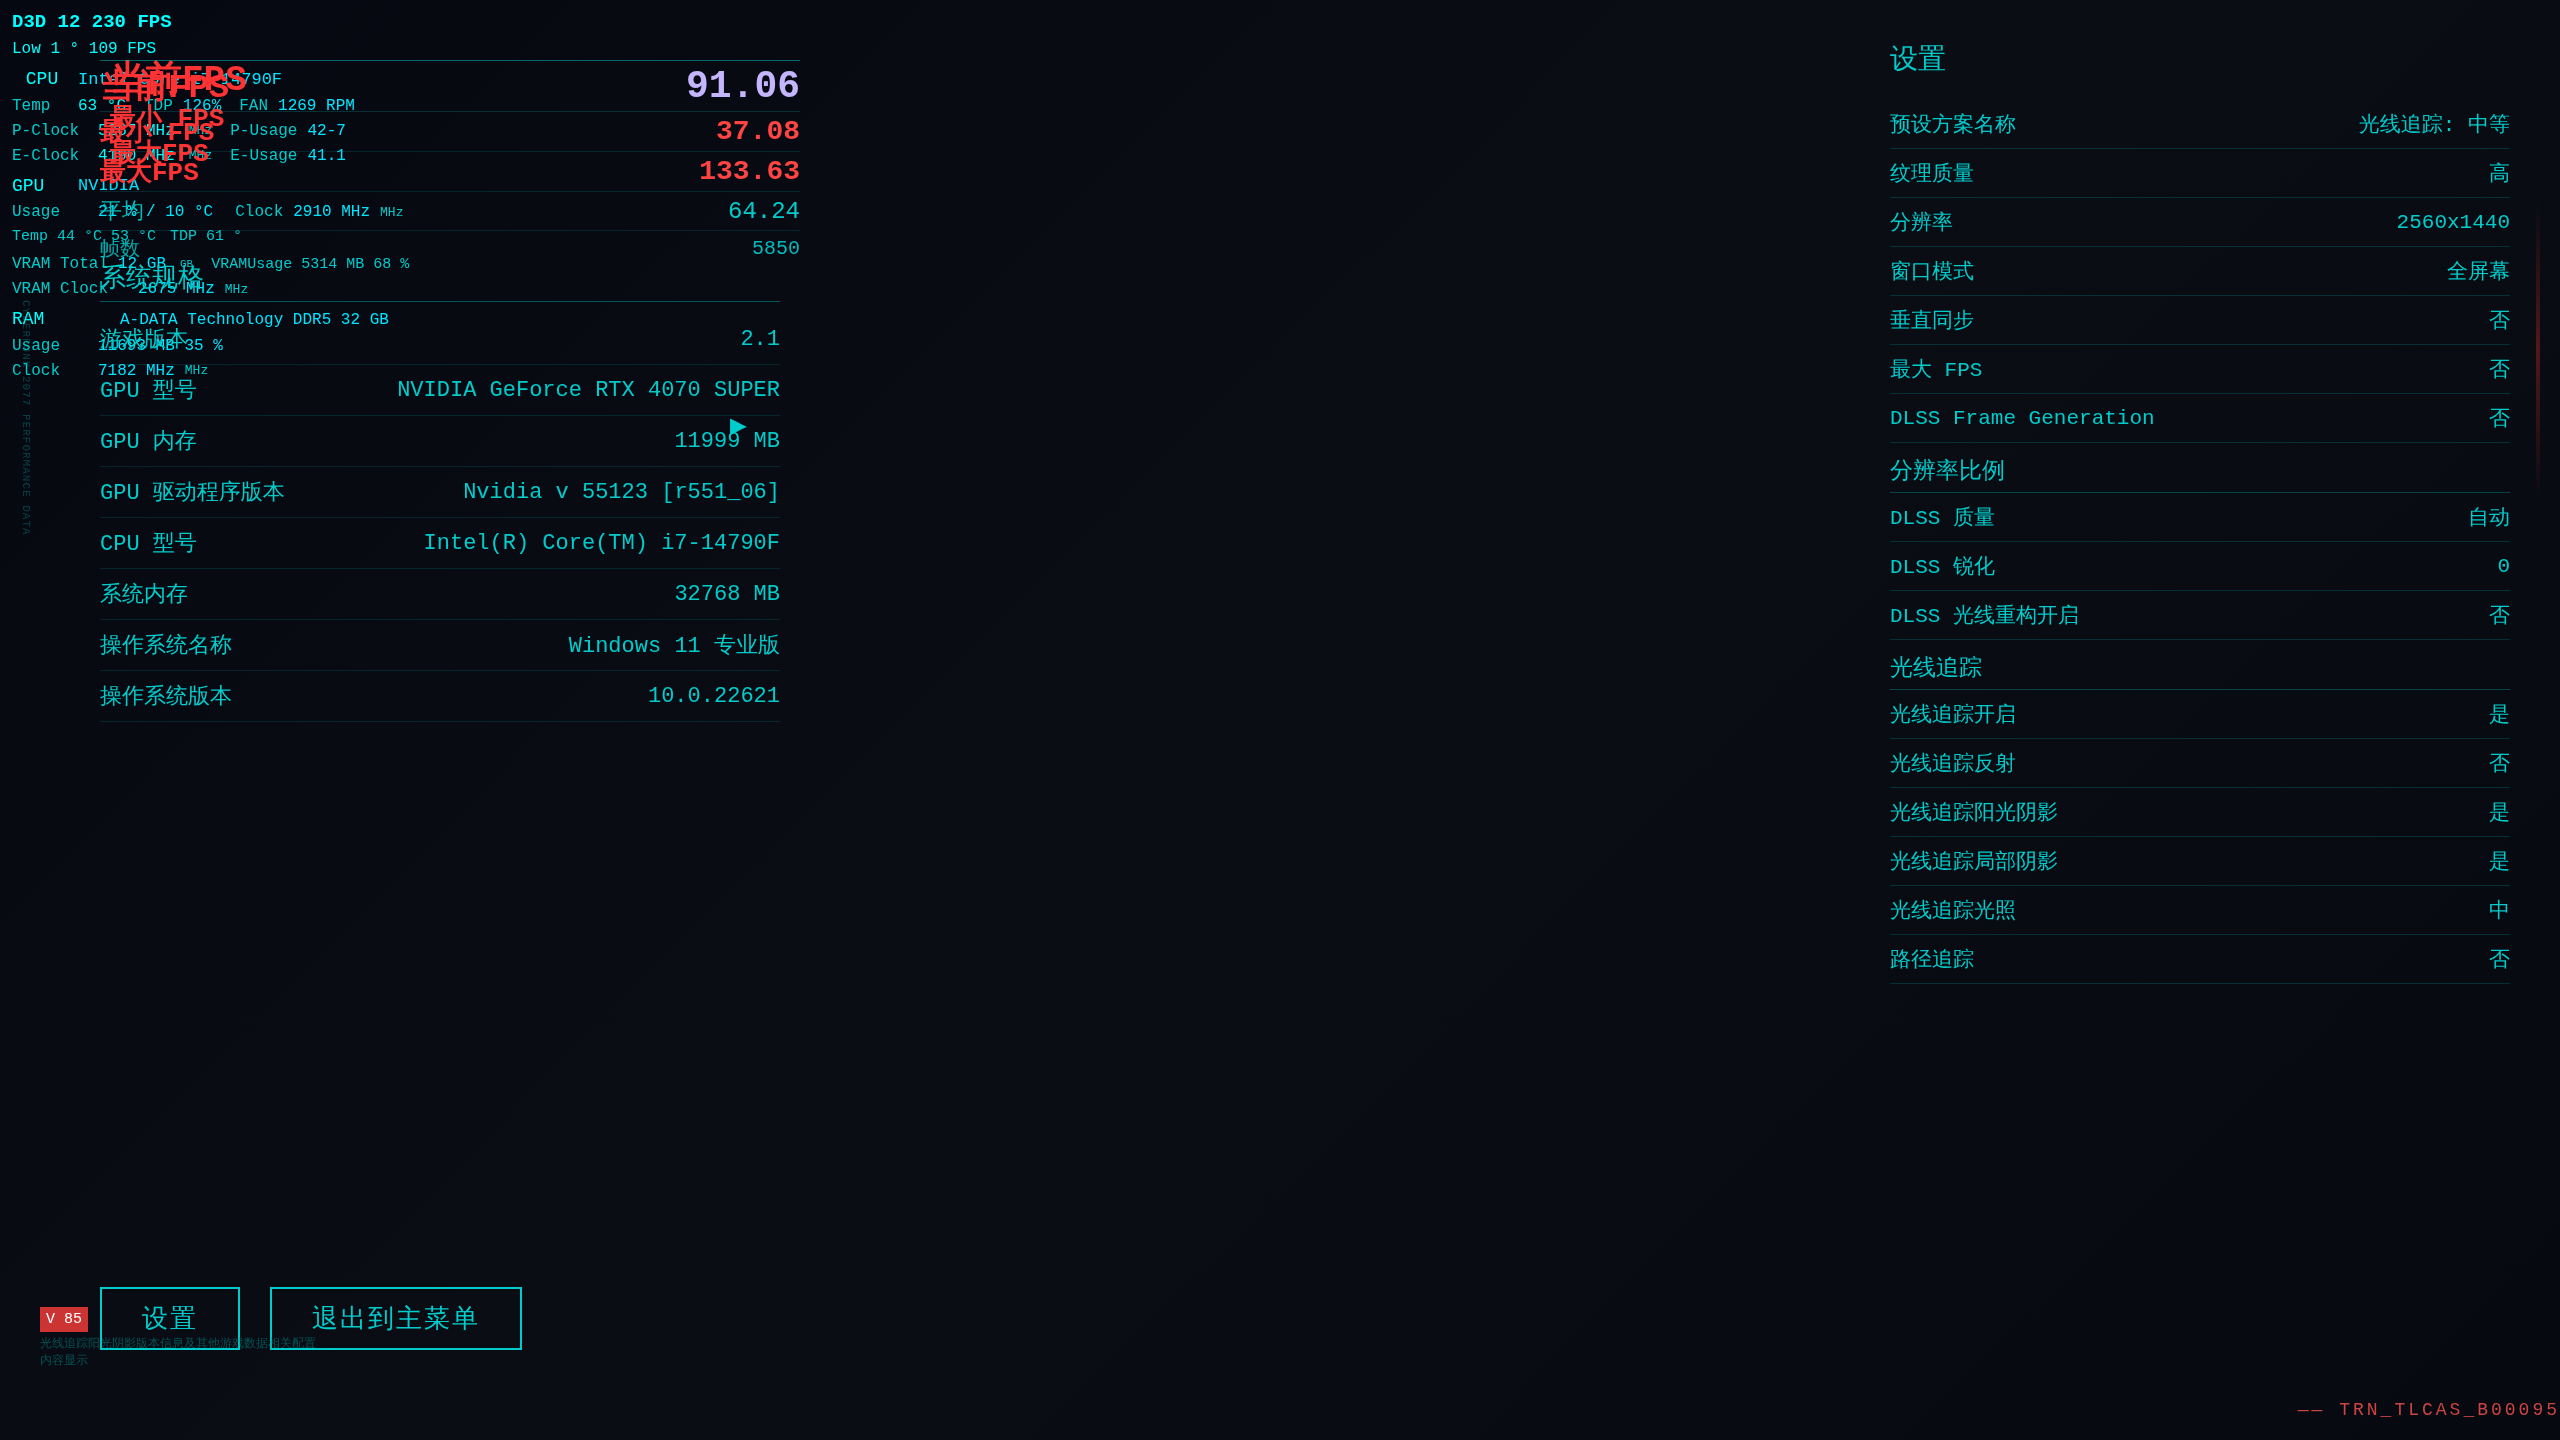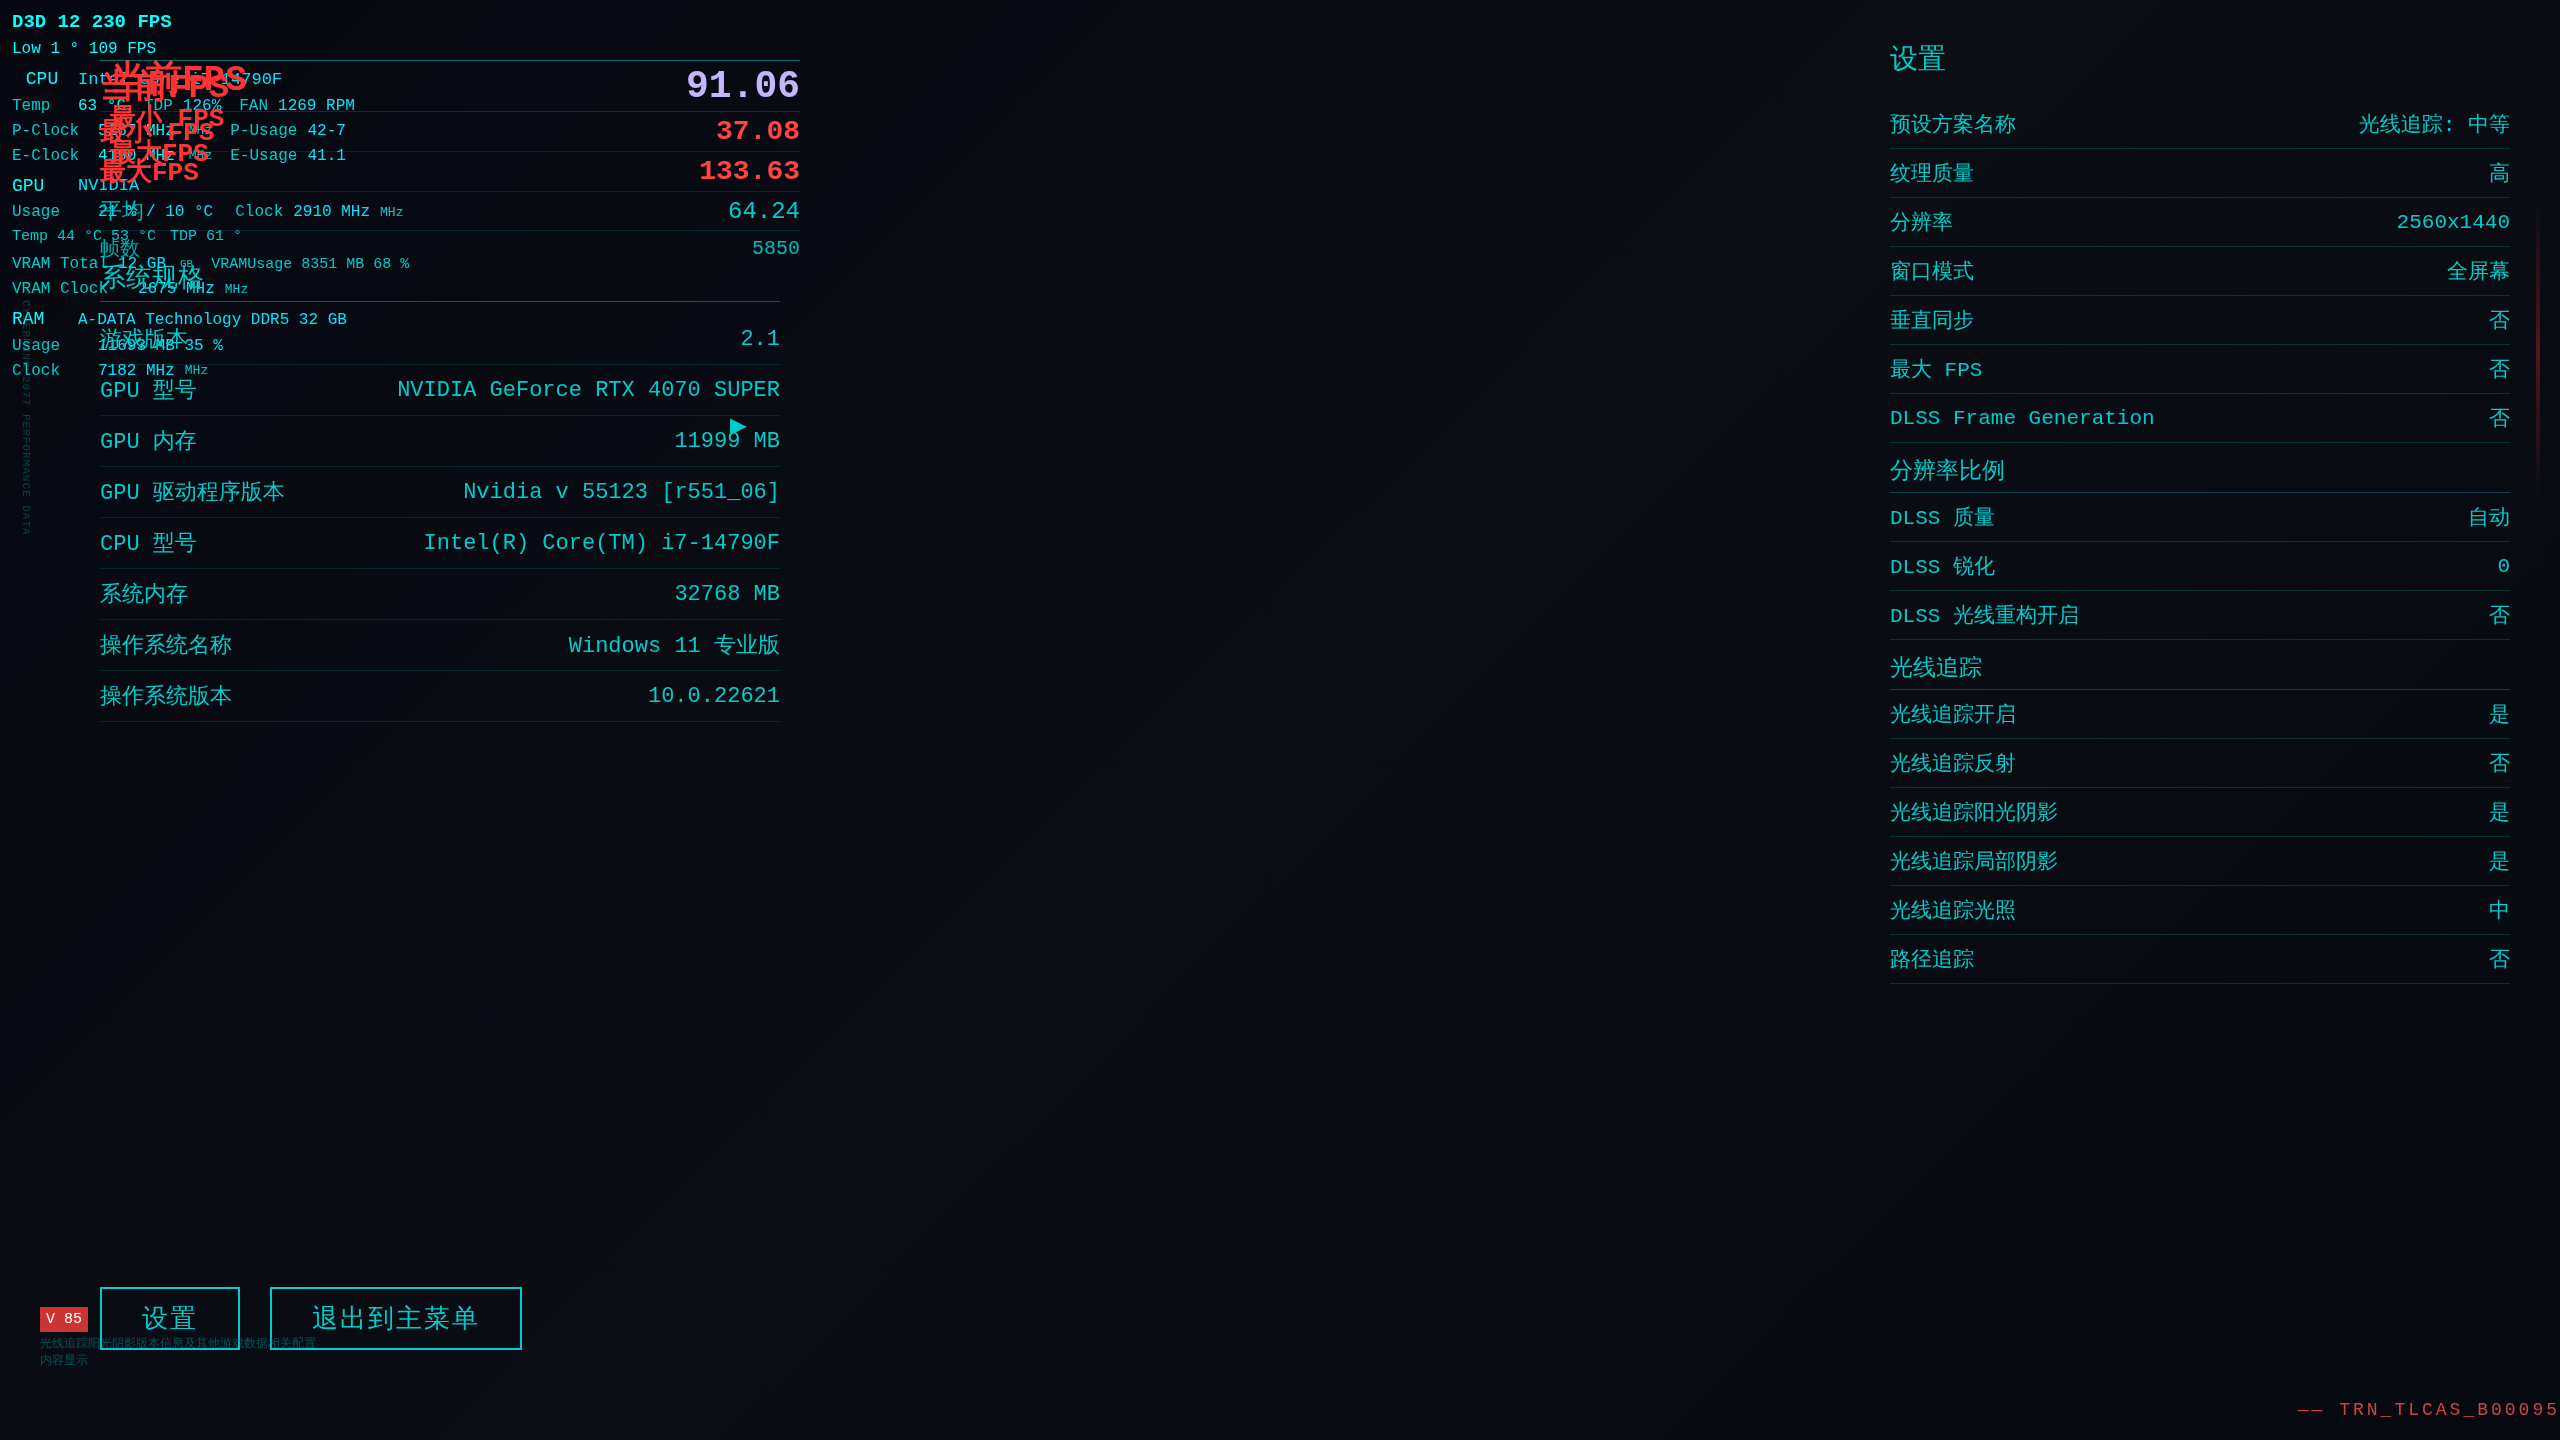--- a/index.html
+++ b/index.html
@@ -260,30 +260,30 @@
     <span style="margin-left:4px;color:#00cccc;font-size:13px;">MHz</span>
   </div>
   <div class="hud-line">
     <span style="color:#00cccc;font-size:15px;">Temp 44 °C  53 °C</span>
     <span style="margin-left:8px;color:#00cccc;font-size:15px;">TDP  61 °</span>
   </div>
   <div class="hud-line" style="margin-top:4px;">
     <span style="color:#00cccc;font-size:16px;min-width:100px;">VRAM Total</span>
     <span style="color:#00e5ff;font-size:16px;">12 GB</span>
     <span style="margin-left:8px;color:#00cccc;font-size:11px;">GB</span>
-    <span style="margin-left:12px;color:#00cccc;font-size:15px;">VRAMUsage 8351 MB  68 %</span>
+    <span style="margin-left:12px;color:#00cccc;font-size:15px;">VRAMUsage 5314 MB  68 %</span>
   </div>
   <div class="hud-line">
     <span style="color:#00cccc;font-size:16px;min-width:120px;">VRAM Clock</span>
     <span style="color:#00e5ff;font-size:16px;">2675 MHz</span>
     <span style="margin-left:4px;color:#00cccc;font-size:13px;">MHz</span>
   </div>
   <div class="hud-line" style="margin-top:4px;">
     <span style="color:#00ffff;font-size:18px;min-width:60px;">RAM</span>
-    <span style="color:#00e5ff;font-size:16px;">A-DATA Technology DDR5  32 GB</span>
+    <span style="color:#00e5ff;font-size:16px;margin-left:42px;">A-DATA Technology DDR5  32 GB</span>
   </div>
   <div class="hud-line">
     <span style="color:#00cccc;font-size:16px;min-width:80px;">Usage</span>
     <span style="color:#00e5ff;font-size:16px;">11693 MB  35 %</span>
   </div>
   <div class="hud-line">
     <span style="color:#00cccc;font-size:16px;min-width:80px;">Clock</span>
     <span style="color:#00e5ff;font-size:16px;">7182 MHz</span>
     <span style="margin-left:4px;color:#00cccc;font-size:13px;">MHz</span>
   </div>

